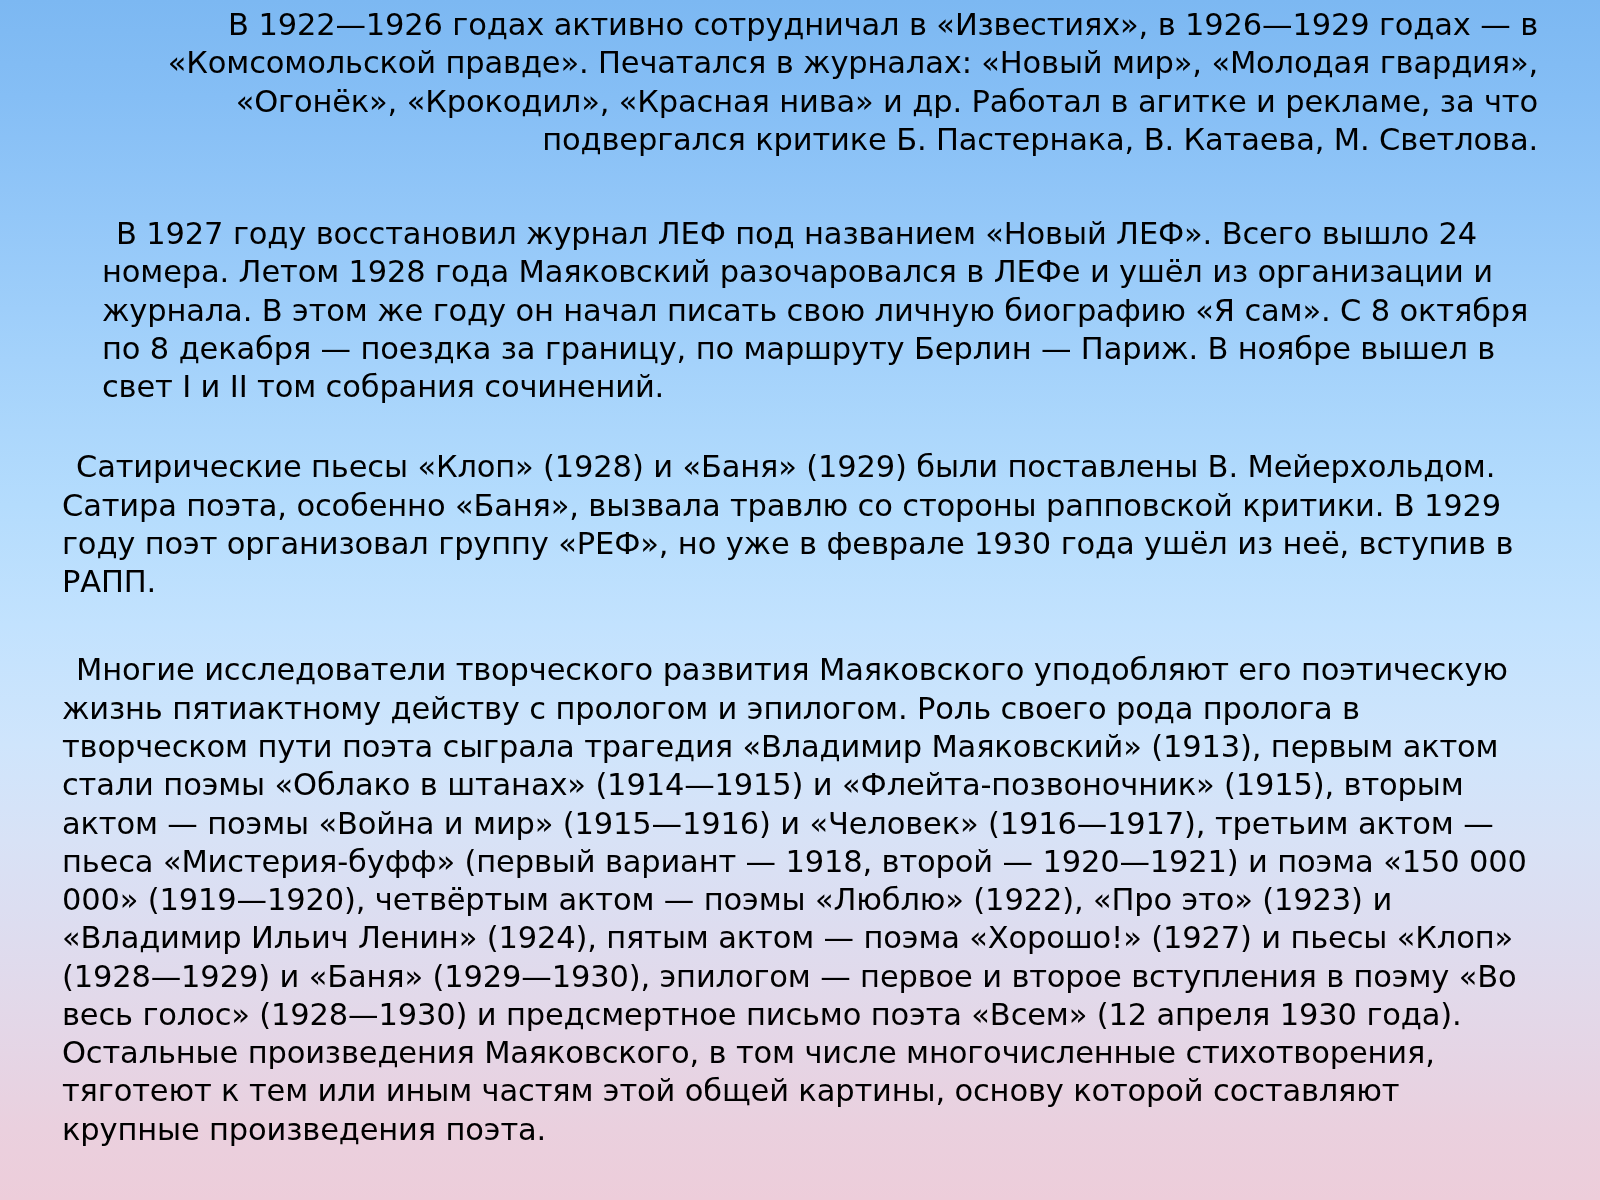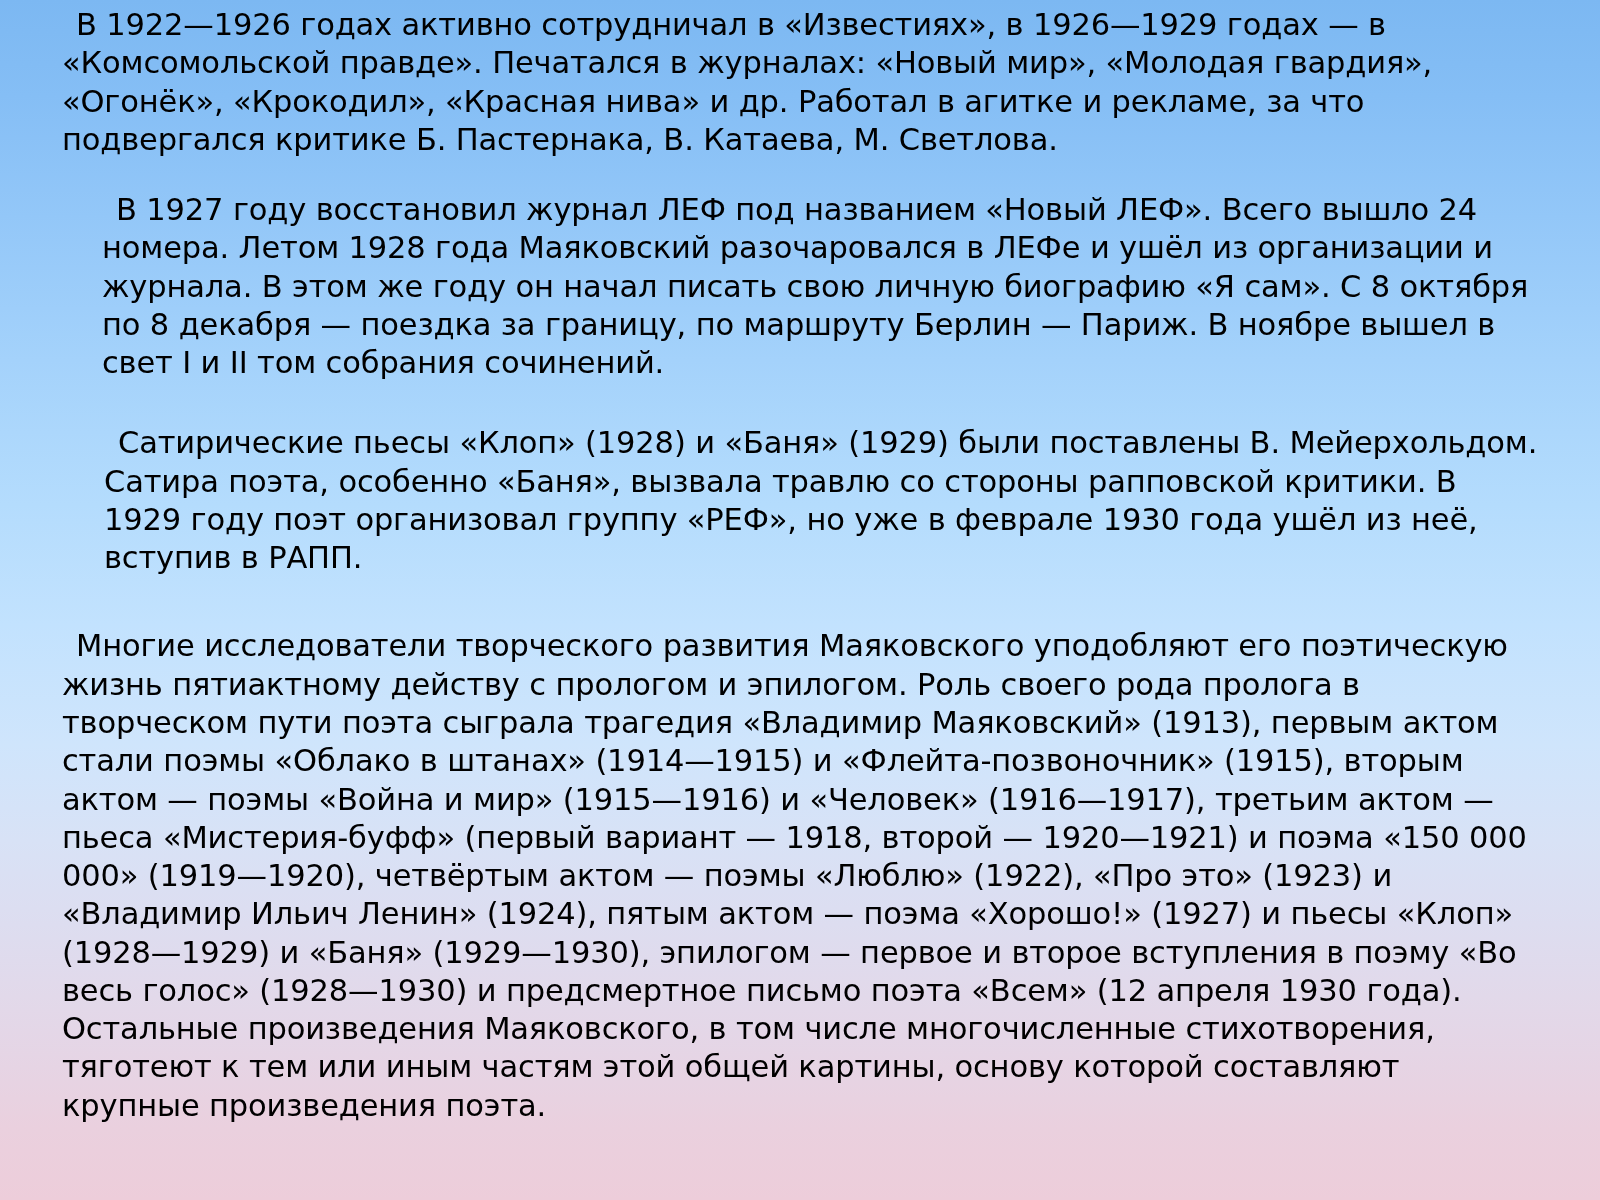--- a/index.html
+++ b/index.html
@@ -40,23 +40,23 @@
     letter-spacing: -0.15px;
     text-align: left;
   }
   .para {
     margin: 0 0 31px 0;
     text-indent: 14px;
   }
   .para:last-child {
     margin-bottom: 8px;
   }
-  .p-gap-1 { margin-bottom: 32px; }
+  .p-gap-1 { margin-bottom: 56px; text-align: right; }
   .p-gap-2 { margin-bottom: 42px; margin-left: 40px; }
-  .p-gap-3 { margin-bottom: 50px; margin-left: 42px; }
+  .p-gap-3 { margin-bottom: 50px; }
 </style>
 </head>
 <body>
 
 <div class="slide">
   <div class="body-text">
     <p class="para p-gap-1">В 1922—1926 годах активно сотрудничал в «Известиях», в 1926—1929 годах — в «Комсомольской правде». Печатался в журналах: «Новый мир», «Молодая гвардия», «Огонёк», «Крокодил», «Красная нива» и др. Работал в агитке и рекламе, за что подвергался критике Б. Пастернака, В. Катаева, М. Светлова.</p>
     <p class="para p-gap-2">В 1927 году восстановил журнал ЛЕФ под названием «Новый ЛЕФ». Всего вышло 24 номера. Летом 1928 года Маяковский разочаровался в ЛЕФе и ушёл из организации и журнала. В этом же году он начал писать свою личную биографию «Я сам». С 8 октября по 8 декабря — поездка за границу, по маршруту Берлин — Париж. В ноябре вышел в свет I и II том собрания сочинений.</p>
     <p class="para p-gap-3">Сатирические пьесы «Клоп» (1928) и «Баня» (1929) были поставлены В. Мейерхольдом. Сатира поэта, особенно «Баня», вызвала травлю со стороны рапповской критики. В 1929 году поэт организовал группу «РЕФ», но уже в феврале 1930 года ушёл из неё, вступив в РАПП.</p>
     <p class="para">Многие исследователи творческого развития Маяковского уподобляют его поэтическую жизнь пятиактному действу с прологом и эпилогом. Роль своего рода пролога в творческом пути поэта сыграла трагедия «Владимир Маяковский» (1913), первым актом стали поэмы «Облако в штанах» (1914—1915) и «Флейта-позвоночник» (1915), вторым актом — поэмы «Война и мир» (1915—1916) и «Человек» (1916—1917), третьим актом — пьеса «Мистерия-буфф» (первый вариант — 1918, второй — 1920—1921) и поэма «150 000 000» (1919—1920), четвёртым актом — поэмы «Люблю» (1922), «Про это» (1923) и «Владимир Ильич Ленин» (1924), пятым актом — поэма «Хорошо!» (1927) и пьесы «Клоп» (1928—1929) и «Баня» (1929—1930), эпилогом — первое и второе вступления в поэму «Во весь голос» (1928—1930) и предсмертное письмо поэта «Всем» (12 апреля 1930 года). Остальные произведения Маяковского, в том числе многочисленные стихотворения, тяготеют к тем или иным частям этой общей картины, основу которой составляют крупные произведения поэта.</p>

